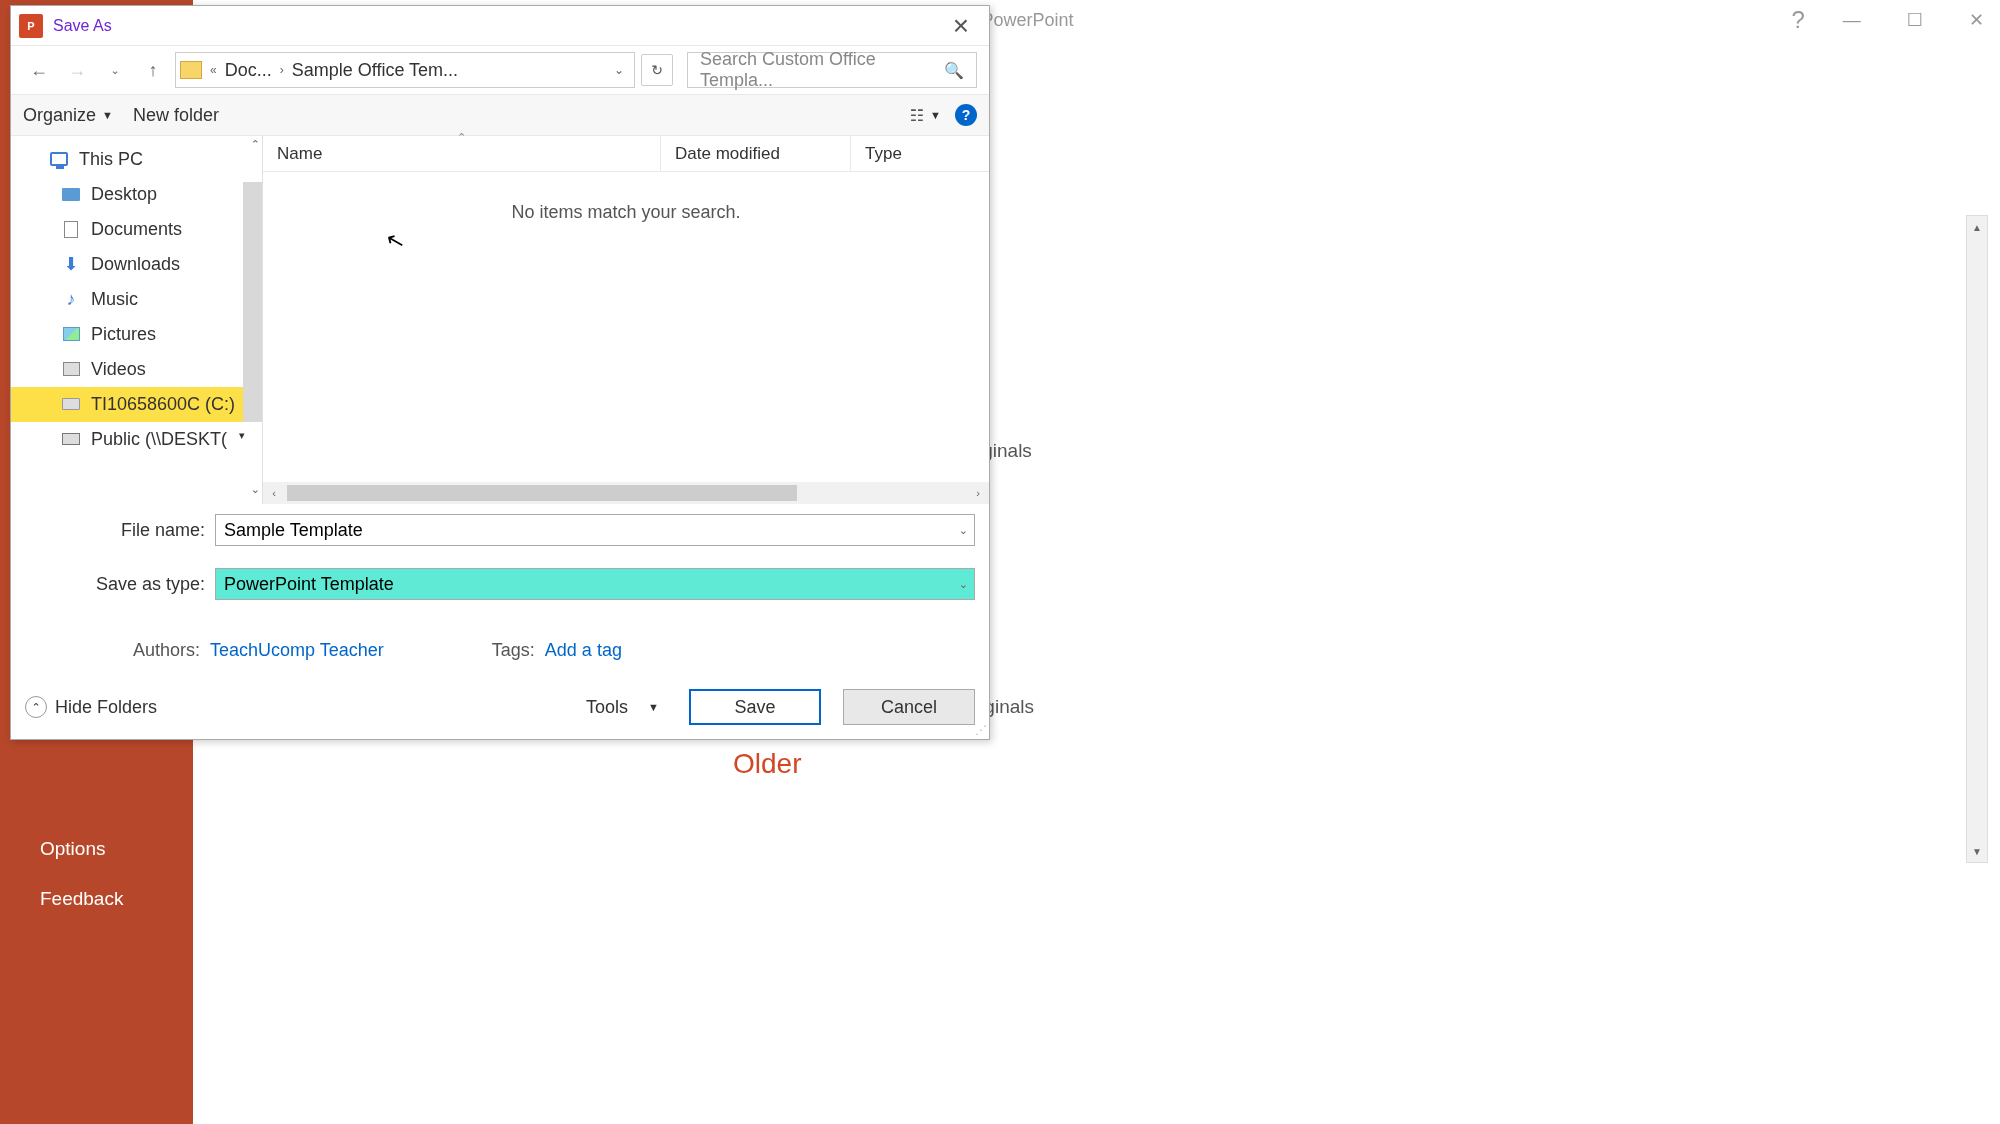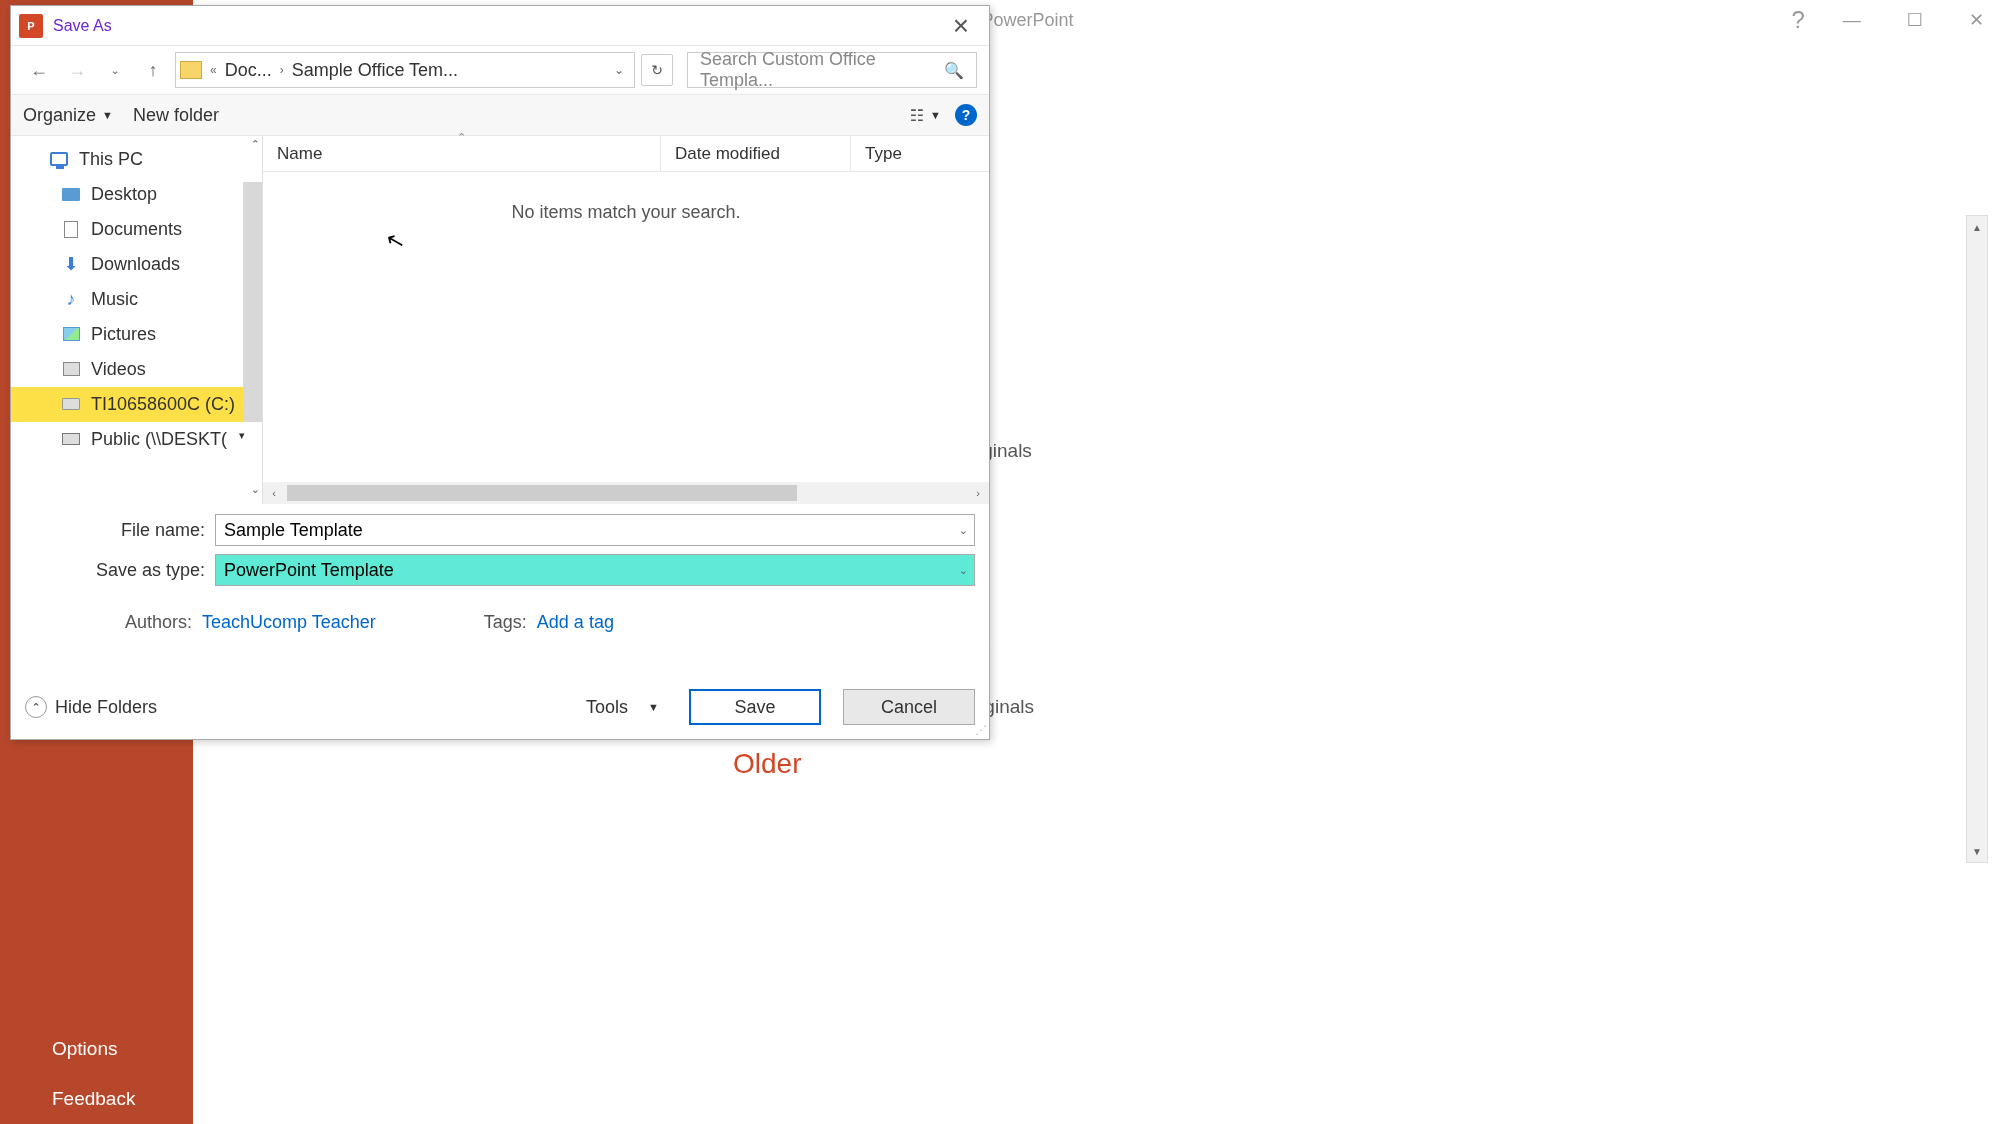--- a/index.html
+++ b/index.html
@@ -8,21 +8,21 @@
 
 .ppt-bg { position: absolute; top: 0; left: 0; width: 100%; height: 100%; }
 .ppt-titlebar { height: 40px; display: flex; align-items: center; justify-content: space-between; padding: 0 8px; background: #fff; }
 .ppt-title-center { color: #999; font-size: 18px; position: absolute; left: 50%; transform: translateX(-50%); }
 .ppt-titlebar-right { display: flex; align-items: center; gap: 30px; margin-left: auto; }
 .ppt-help { color: #999; font-size: 24px; cursor: default; }
 .ppt-min, .ppt-max, .ppt-close { color: #999; font-size: 18px; padding: 4px 8px; }
 .ppt-user { position: absolute; right: 10px; top: 60px; color: #555; font-size: 19px; }
 
 .ppt-sidebar { position: absolute; left: 0; top: 0; width: 193px; height: 100%; background: #b7472a; }
-.ppt-sidebar-bottom { position: absolute; bottom: 0; left: 12px; width: 100%; }
+.ppt-sidebar-bottom { position: absolute; bottom: 0; left: 0; width: 100%; padding-bottom: 200px; }
 .ppt-sidebar-item { color: #fff; font-size: 19px; padding: 14px 40px; cursor: default; }
 
 .ppt-content { position: absolute; left: 193px; top: 40px; right: 0; bottom: 0; background: #fff; padding: 20px; }
 .ppt-recent-items { position: absolute; left: 540px; top: 400px; }
 .ppt-recent-row { color: #555; font-size: 19px; margin-bottom: 25px; }
 .ppt-recent-row2 { color: #555; font-size: 19px; margin-bottom: 55px; }
 .ppt-older { color: #d24726; font-size: 28px; margin-top: 30px; }
 
 .ppt-scrollbar { position: absolute; right: 12px; top: 215px; width: 22px; height: 648px; background: #f1f1f1; border: 1px solid #ddd; }
 .ppt-scroll-up, .ppt-scroll-down { height: 22px; display: flex; align-items: center; justify-content: center; color: #666; font-size: 10px; }
@@ -72,27 +72,27 @@
 .list-col.type { flex: 1; border-right: none; }
 .sort-arrow { position: absolute; top: -5px; left: 50%; transform: translateX(-50%); font-size: 11px; color: #888; }
 .list-empty { text-align: center; padding: 30px 0; color: #555; font-size: 18px; }
 .list-hscroll { position: absolute; bottom: 0; left: 0; right: 0; height: 22px; background: #f1f1f1; display: flex; align-items: center; }
 .hscroll-btn { width: 22px; height: 22px; display: flex; align-items: center; justify-content: center; color: #666; font-size: 11px; }
 .hscroll-thumb { width: 510px; height: 16px; background: #cdcdcd; margin-left: 2px; }
 
 .cursor-arrow { position: absolute; left: 375px; top: 222px; font-size: 22px; color: #000; transform: rotate(-15deg); }
 
 .dialog-fields { padding: 10px 14px; }
-.field-row { display: flex; align-items: center; margin-bottom: 8px; justify-content: flex-end; }
+.field-row { display: flex; align-items: center; margin-bottom: 22px; justify-content: flex-end; }
 .field-label { width: 190px; text-align: right; font-size: 18px; color: #333; padding-right: 10px; }
 .field-input { flex: 1; height: 32px; border: 1px solid #aaa; padding: 0 8px; font-size: 18px; display: flex; align-items: center; background: #fff; position: relative; }
 .field-input.type { background: #5eead4; }
 .field-drop { position: absolute; right: 6px; font-size: 11px; color: #666; }
 
-.meta-row { display: flex; align-items: center; padding: 8px 4px; gap: 12px; }
+.meta-row { display: flex; align-items: center; padding: 8px 12px; gap: 12px; }
 .meta-label { font-size: 18px; color: #555; }
 .meta-value { font-size: 18px; color: #0066cc; }
 .meta-group1 { display: flex; align-items: center; gap: 10px; margin-left: 110px; }
 .meta-group2 { display: flex; align-items: center; gap: 10px; margin-left: 96px; }
 
 .dialog-footer { display: flex; align-items: center; padding: 14px; gap: 22px; position: absolute; bottom: 0; left: 0; right: 0; }
 .hide-folders { display: flex; align-items: center; gap: 8px; font-size: 18px; color: #333; }
 .hide-chevron { width: 22px; height: 22px; border: 1px solid #999; border-radius: 50%; display: flex; align-items: center; justify-content: center; font-size: 11px; }
 .footer-right { margin-left: auto; display: flex; align-items: center; gap: 22px; }
 .tools-drop { font-size: 18px; color: #333; display: flex; align-items: center; gap: 20px; padding: 4px 8px; }

